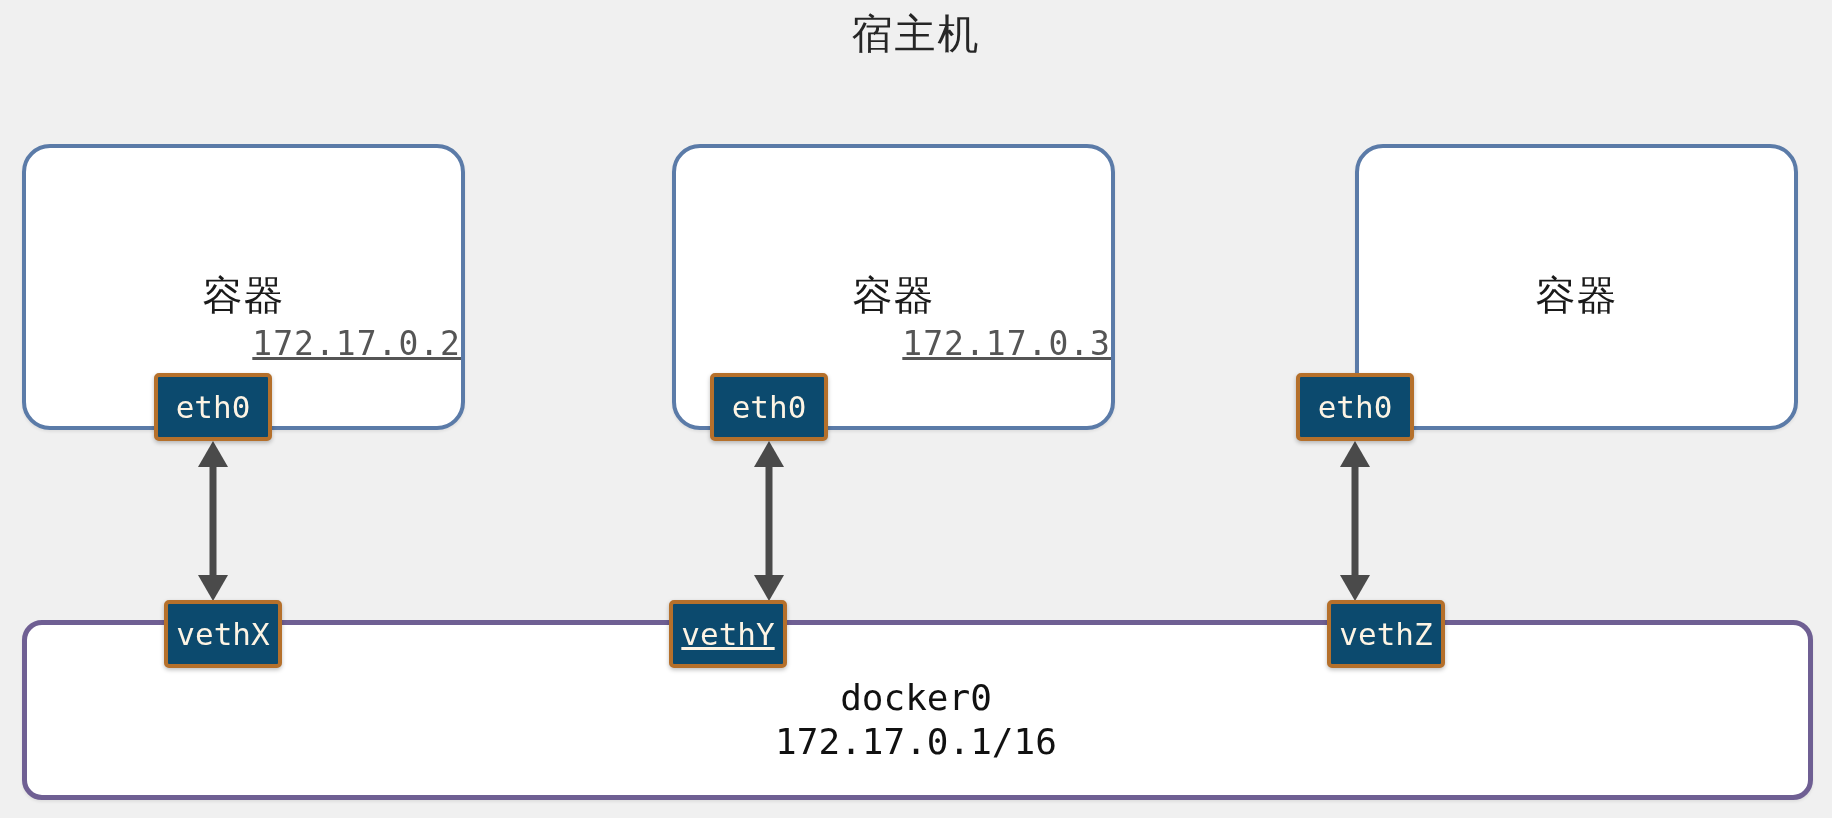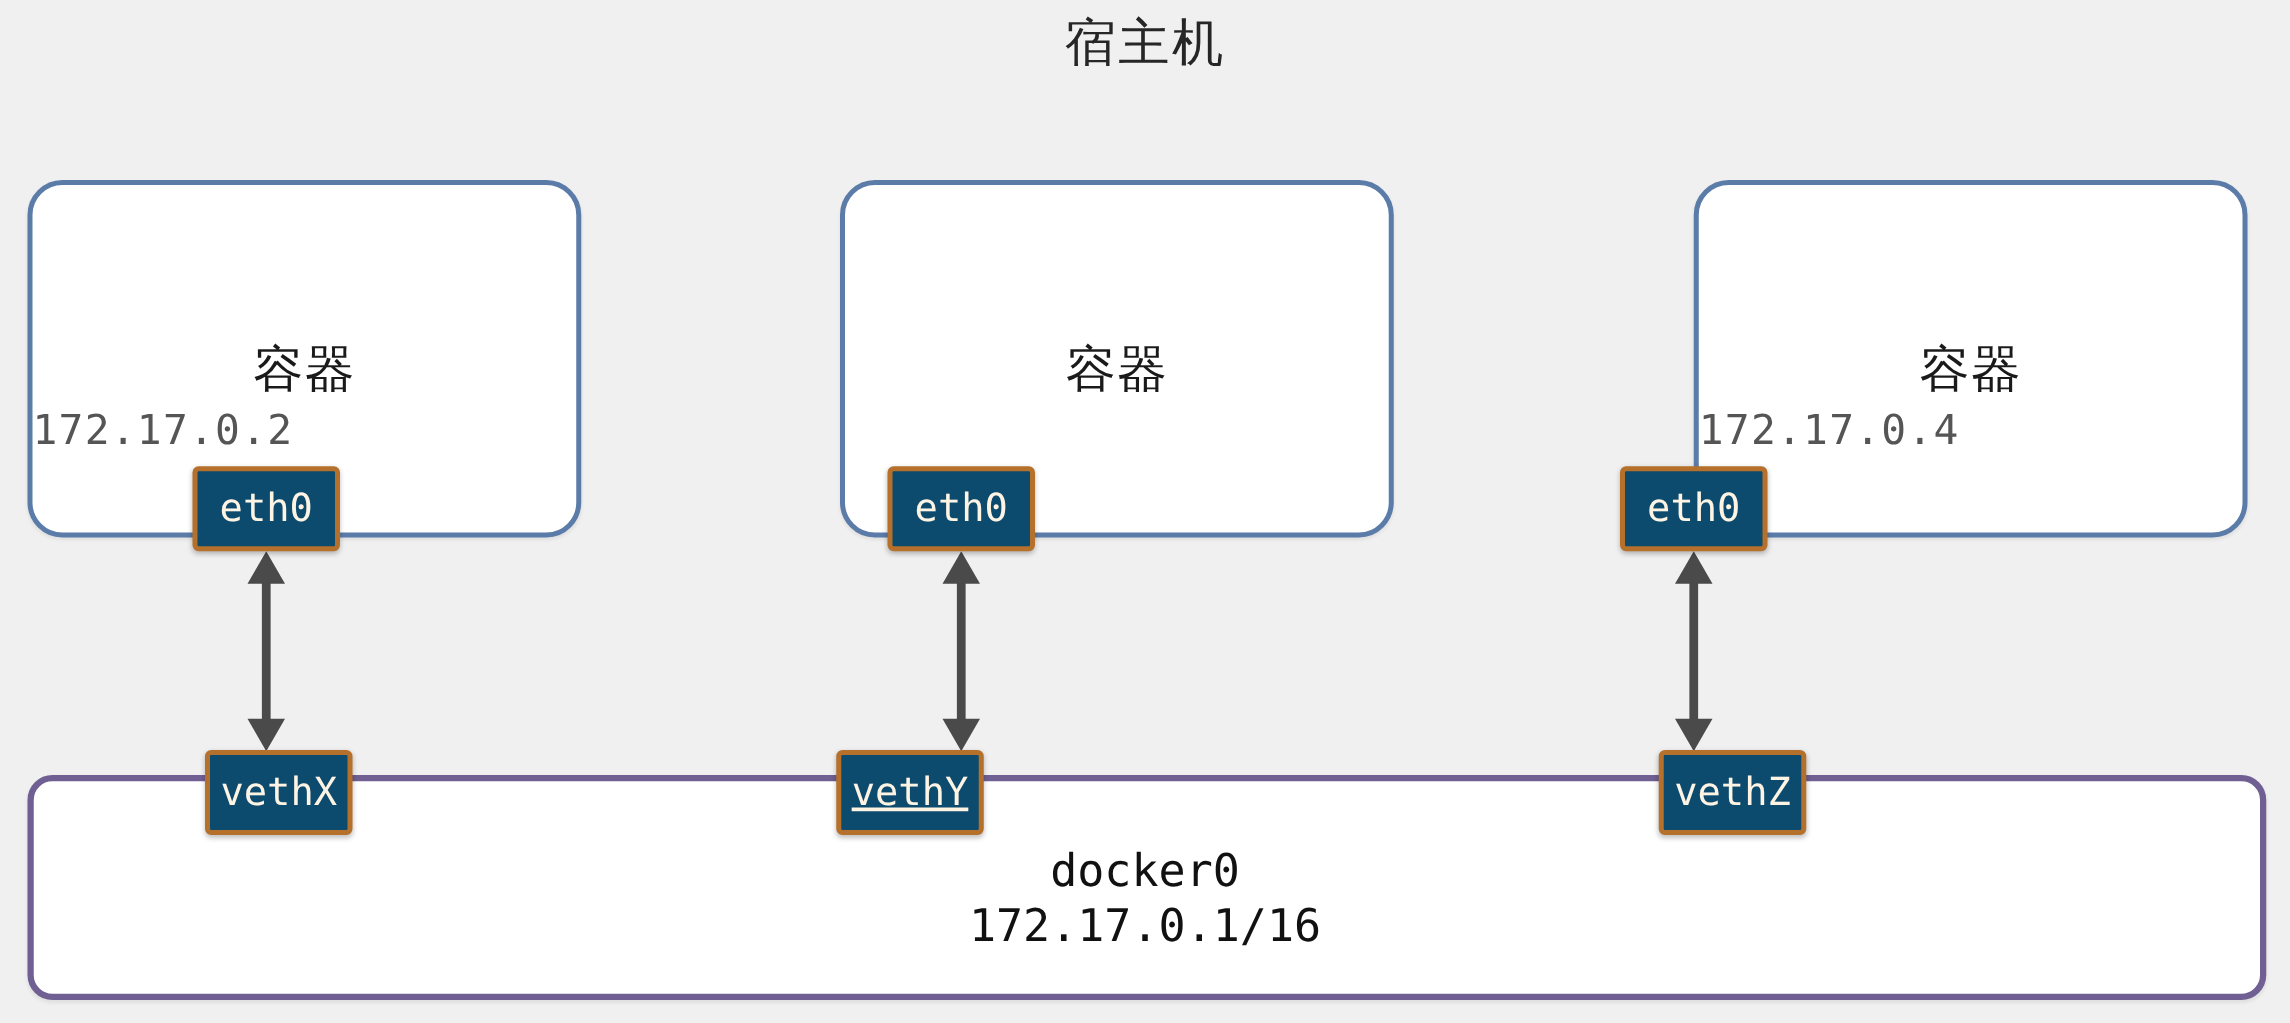--- a/index.html
+++ b/index.html
@@ -62,25 +62,26 @@
     font-size: 40px;
     font-weight: 400;
     color: #1a1a1a;
     letter-spacing: 1px;
   }
   .container-ip {
     position: absolute;
     left: 0;
     width: 100%;
     top: 176px;
-    text-align: left;
+    text-align: right;
     font-family: "DejaVu Sans Mono", "Liberation Mono", monospace;
     font-size: 33px;
     color: #555555;
     letter-spacing: 1px;
+    text-decoration: underline;
   }
 
   
   .iface {
     position: absolute;
     width: 118px;
     height: 68px;
     background: #0c4a6e;
     border: 4px solid #b5702b;
     border-radius: 5px;
@@ -151,25 +152,25 @@
 
   <div class="host-title">宿主机</div>
 
   <div class="container-box c1">
     <div class="container-label">容器</div>
     <div class="container-ip">172.17.0.2</div>
   </div>
 
   <div class="container-box c2">
     <div class="container-label">容器</div>
+    <div class="container-ip">172.17.0.3</div>
   </div>
 
   <div class="container-box c3">
     <div class="container-label">容器</div>
-    <div class="container-ip">172.17.0.4</div>
   </div>
 
   <div class="bridge-box"></div>
   <div class="bridge-label">
     <div>docker0</div>
     <div>172.17.0.1/16</div>
   </div>
 
   <svg class="connector k1" viewBox="0 0 40 160" xmlns="http://www.w3.org/2000/svg">
     <line x1="20" y1="14" x2="20" y2="146" stroke="#4a4a4a" stroke-width="7"></line>

